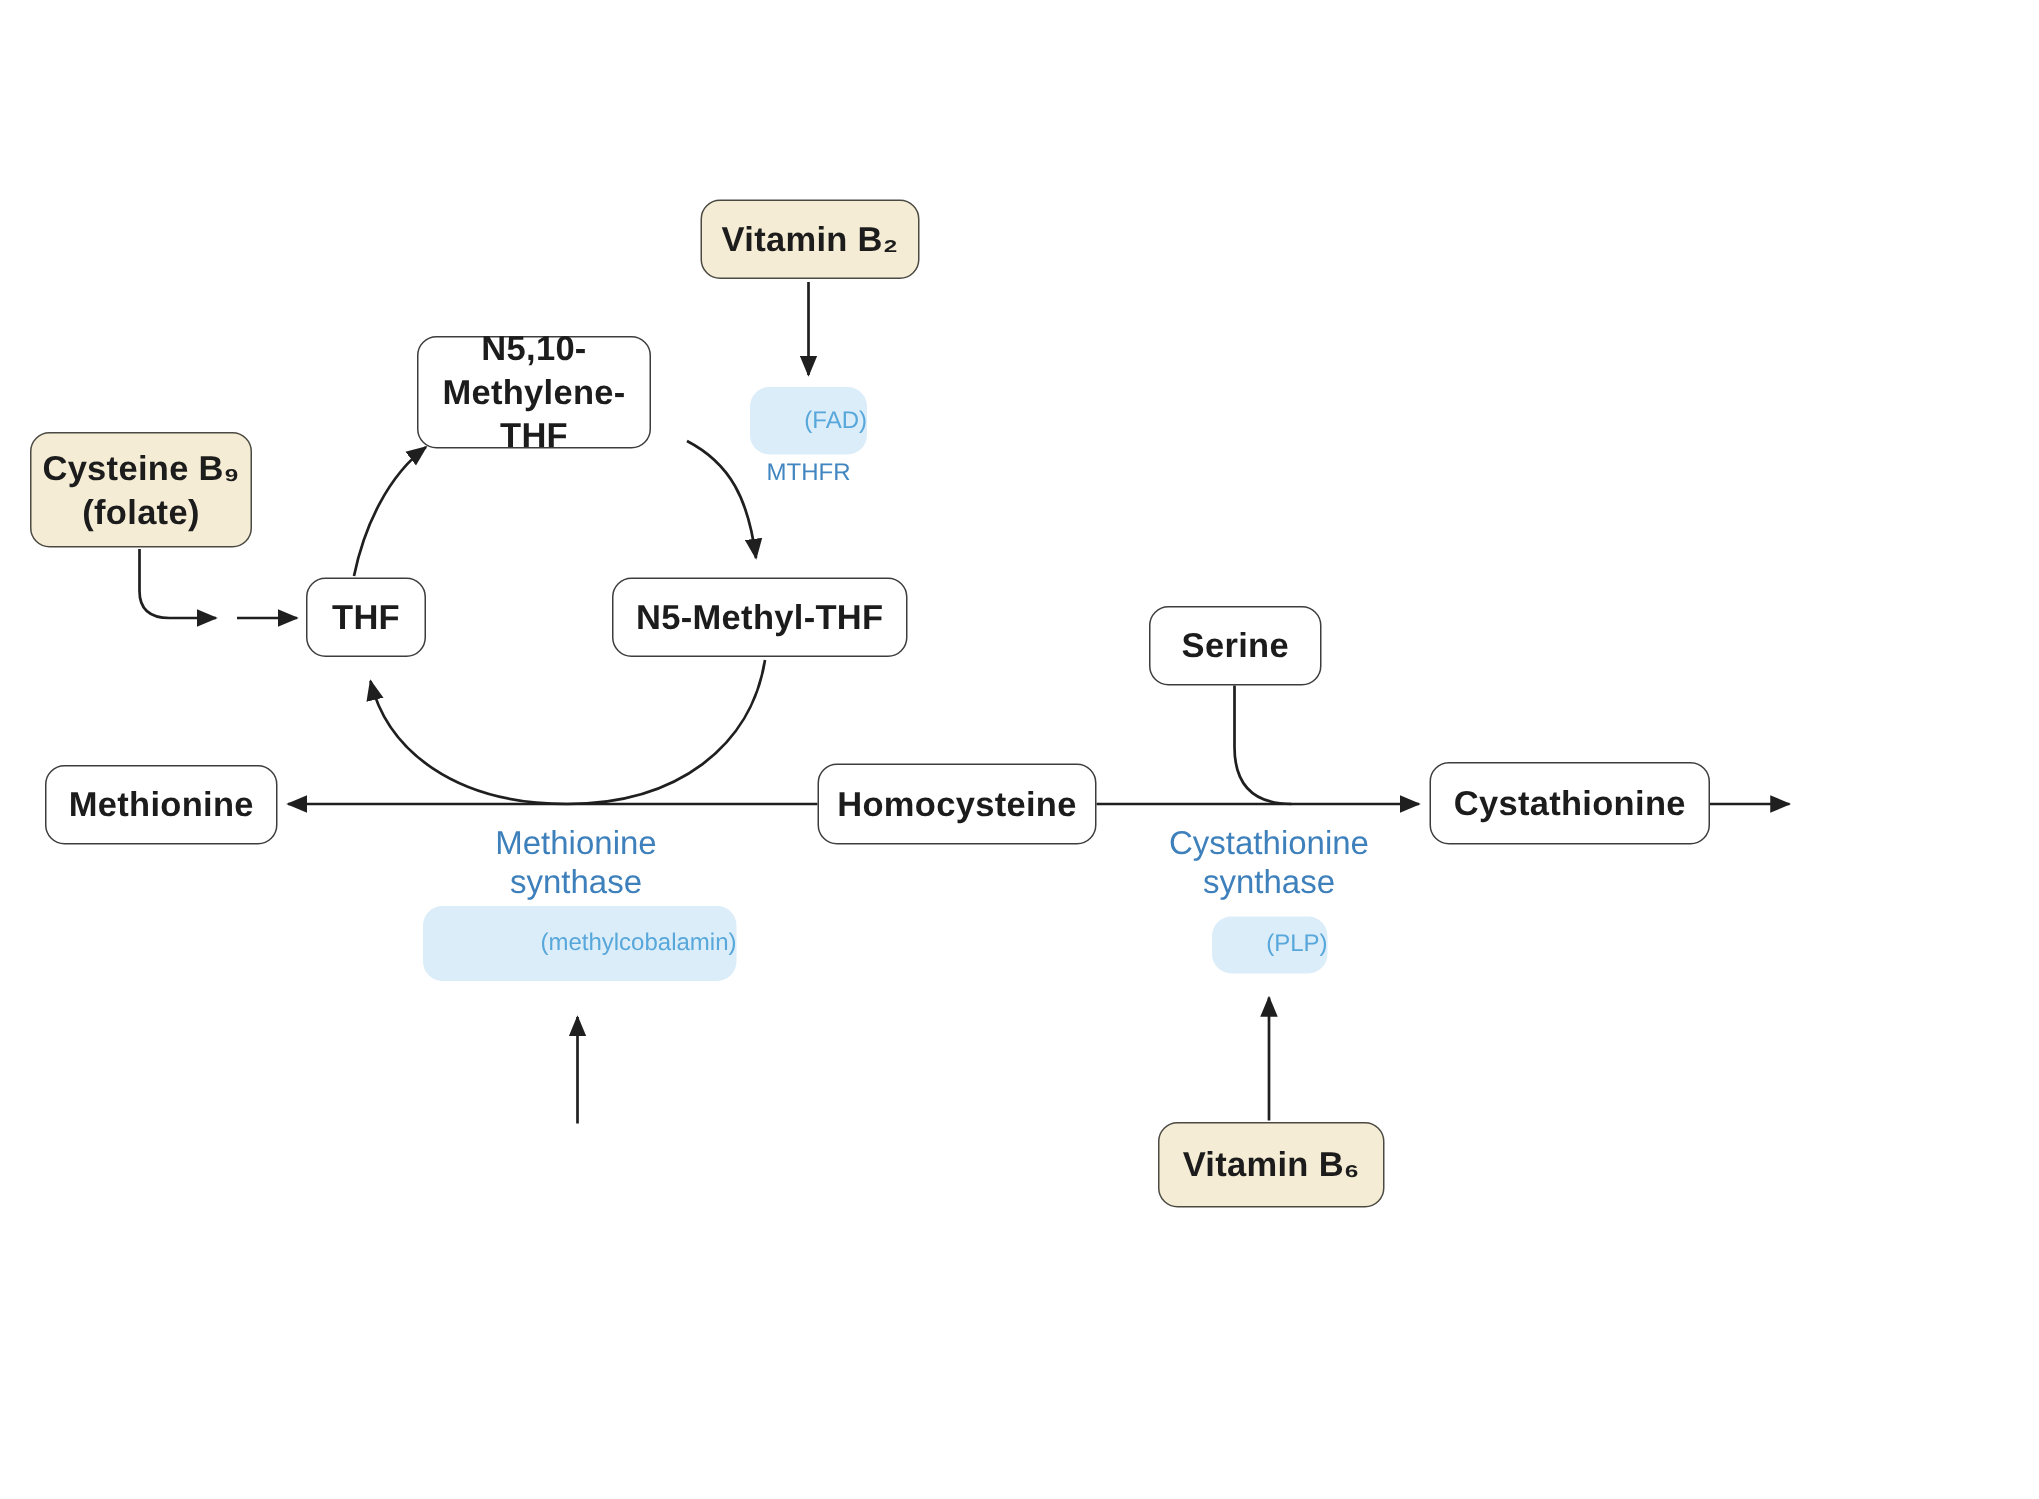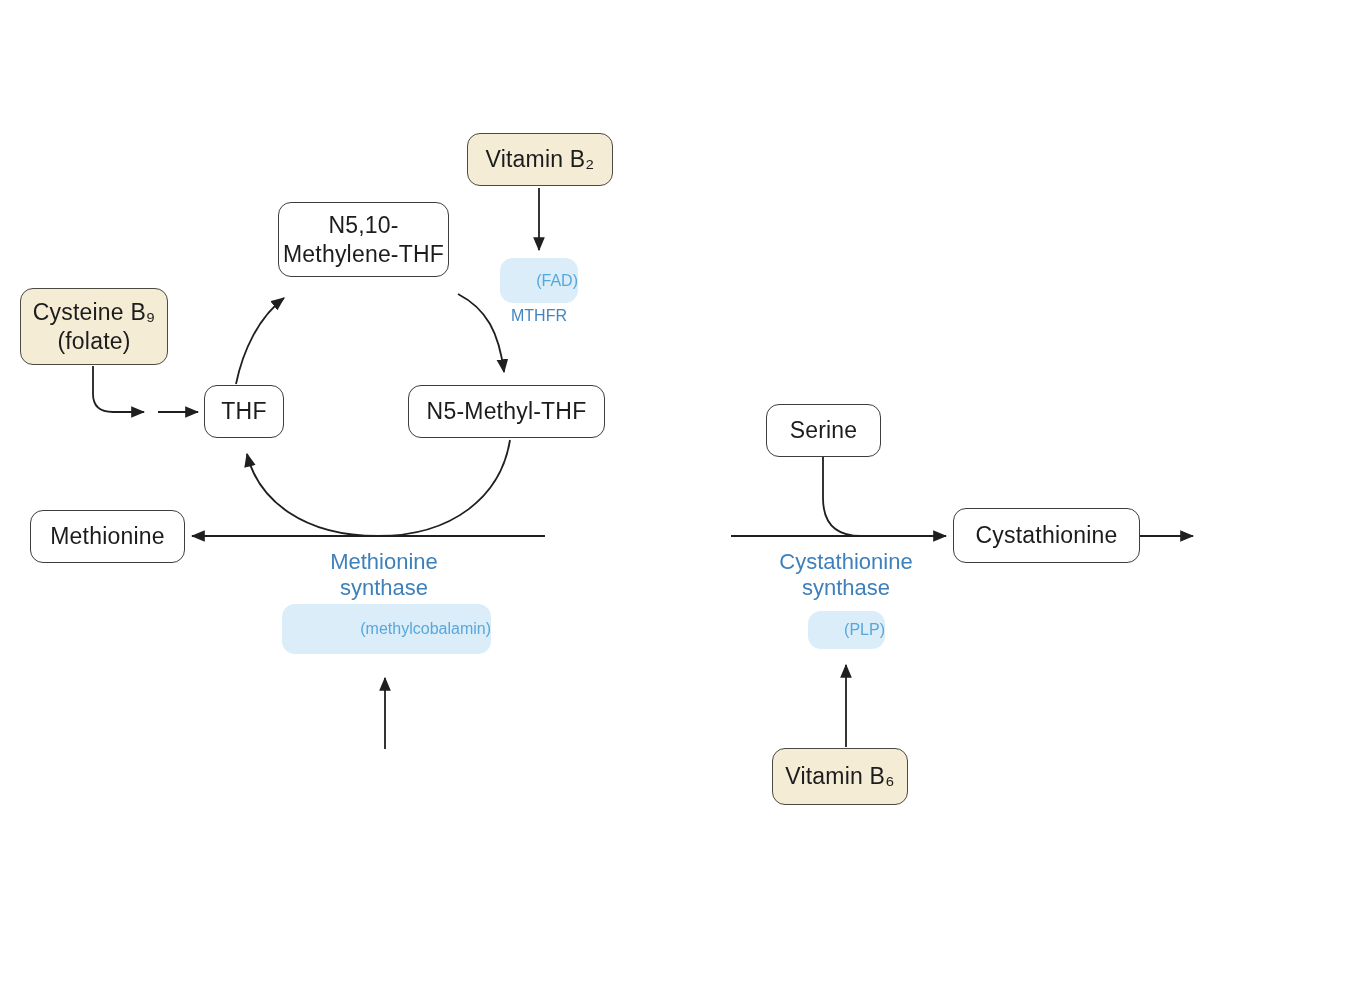--- a/index.html
+++ b/index.html
@@ -28,20 +28,21 @@
     justify-content: center;
     background: #ffffff;
     border: 1.6px solid #3d3d3d;
     border-radius: 13px;
     font-size: 23px;
     line-height: 29px;
     color: #1c1c1c;
     letter-spacing: 0.2px;
     text-align: center;
     box-sizing: border-box;
+    font-weight: bold;
   }
   .node.tan {
     background: #f5ecd5;
     border-color: #4a4a42;
   }
   .node.bold {
     font-weight: bold;
   }
   .enzyme {
     position: absolute;
@@ -98,45 +99,48 @@
   <div class="node tan" style="left:467px;top:133px;width:146px;height:53px">
     <span>Vitamin B₂</span>
   </div>
 
   <div class="node tan" style="left:20px;top:288px;width:148px;height:77px">
     <span>Cysteine B₉</span>
     <span>(folate)</span>
   </div>
 
 
-  <div class="node tan" style="left:772px;top:748px;width:136px;height:57px">
+  <div class="node tan" style="left:772px;top:748px;width:151px;height:57px">
     <span>Vitamin B₆</span>
   </div>
 
-  <div class="node" style="left:278px;top:202px;width:171px;height:75px">
+  <div class="node" style="left:278px;top:224px;width:156px;height:75px">
     <span>N5,10-</span>
     <span>Methylene-THF</span>
   </div>
 
   <div class="node" style="left:204px;top:385px;width:80px;height:53px">
     <span>THF</span>
   </div>
 
   <div class="node" style="left:408px;top:385px;width:197px;height:53px">
     <span>N5-Methyl-THF</span>
   </div>
 
   <div class="node" style="left:766px;top:404px;width:115px;height:53px">
     <span>Serine</span>
   </div>
 
   <div class="node" style="left:30px;top:510px;width:155px;height:53px">
     <span>Methionine</span>
   </div>
 
+  <div class="node bold" style="left:545px;top:509px;width:186px;height:54px">
+    <span>Homocysteine</span>
+  </div>
 
   <div class="node" style="left:953px;top:508px;width:187px;height:55px">
     <span>Cystathionine</span>
   </div>
 
 
   <div class="cofactor" style="left:500px;top:258px;width:78px;height:45px">
     <span>(FAD)</span>
   </div>
 

